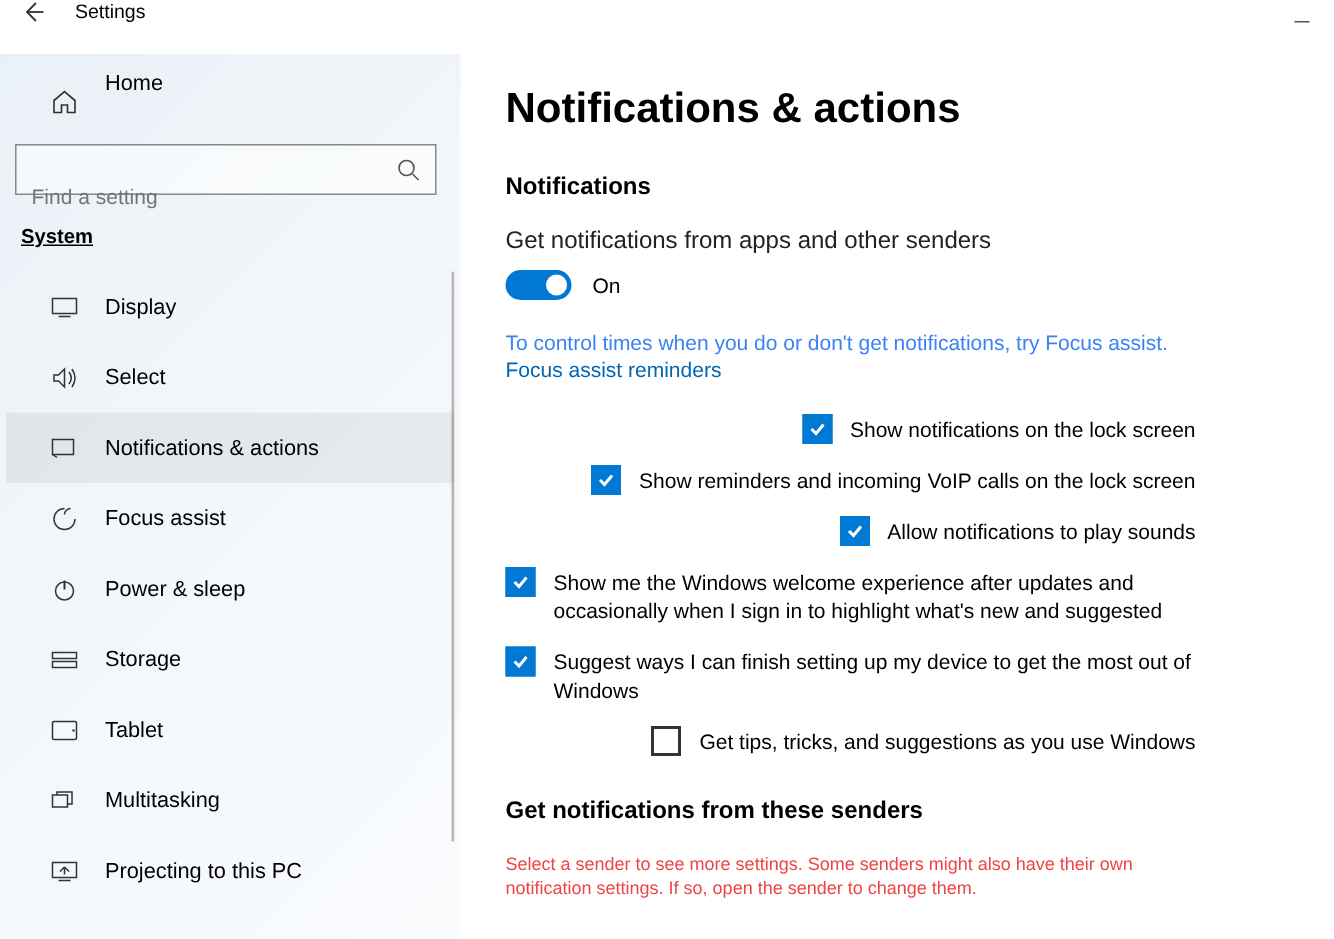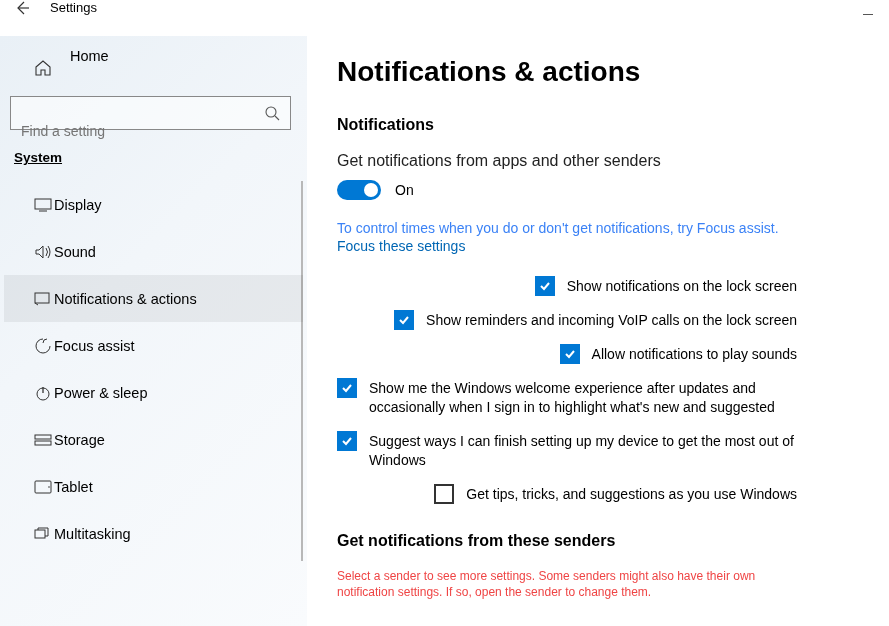--- a/index.html
+++ b/index.html
@@ -86,21 +86,21 @@
       top: 0;
       width: 2px;
       height: 380px;
       background: #b8b8b8;
     }
     .nav-item {
       display: flex;
       align-items: center;
       height: 47px;
       padding: 0 24px 0 30px;
-      gap: 2px;
+      gap: 18px;
       cursor: pointer;
     }
     .nav-item.selected {
       background: rgba(0,0,0,0.06);
       position: relative;
     }
     .nav-item .icon { width: 18px; display: flex; align-items: center; justify-content: center; }
     .nav-item .label { font-size: 14.5px; }
     .content {
       flex: 1;
@@ -188,21 +188,21 @@
         <span class="label">Display</span>
       </div>
       <div class="nav-item">
         <span class="icon">
             <svg width="18" height="16" viewBox="0 0 18 16">
               <path d="M2 6 H5 L9 2 V14 L5 10 H2 Z" stroke="#333" fill="none"></path>
               <path d="M12 4 Q15 8 12 12" stroke="#333" fill="none"></path>
               <path d="M14 2 Q18 8 14 14" stroke="#333" fill="none"></path>
             </svg>
           </span>
-        <span class="label">Sound</span>
+        <span class="label">Select</span>
       </div>
       <div class="nav-item selected">
         <span class="icon">
             <svg width="18" height="14" viewBox="0 0 18 14">
               <rect x="1" y="1" width="14" height="10" stroke="#333" fill="none"></rect>
               <path d="M4 13 L1 11" stroke="#333"></path>
             </svg>
           </span>
         <span class="label">Notifications &amp; actions</span>
       </div>
@@ -243,36 +243,46 @@
         <span class="label">Tablet</span>
       </div>
       <div class="nav-item">
         <span class="icon">
             <svg width="18" height="14" viewBox="0 0 18 14">
               <rect x="1" y="3" width="10" height="8" stroke="#333" fill="none"></rect>
               <path d="M4 3 V1 H14 V9 H11" stroke="#333" fill="none"></path>
             </svg>
           </span>
         <span class="label">Multitasking</span>
+      </div>
+      <div class="nav-item">
+        <span class="icon">
+            <svg width="18" height="14" viewBox="0 0 18 14">
+              <rect x="1" y="1" width="16" height="10" stroke="#333" fill="none"></rect>
+              <path d="M5 13 H13" stroke="#333"></path>
+              <path d="M9 4 L12 7 M9 4 L6 7 M9 4 V9" stroke="#333" fill="none"></path>
+            </svg>
+          </span>
+        <span class="label">Projecting to this PC</span>
       </div>
     </div>
   </div>
 
   <div class="content">
     <h1 class="page-title">Notifications &amp; actions</h1>
     <h2 class="section-title">Notifications</h2>
     <div class="plain-text">Get notifications from apps and other senders</div>
     <div class="toggle-row">
       <div class="toggle">
           <div class="knob"></div>
         </div>
       <span class="toggle-label">On</span>
     </div>
     <div class="help-text">To control times when you do or don't get notifications, try Focus assist.</div>
-    <a class="link-text">Focus these settings</a>
+    <a class="link-text">Focus assist reminders</a>
 
     <div id="check-list">
         <div class="check-row">
           <div class="checkbox checked">
             <svg width="14" height="14" viewBox="0 0 14 14">
               <path d="M3 7 L6 10 L11 4" stroke="#fff" stroke-width="2" fill="none"></path>
             </svg>
           </div>
           <div class="check-label">Show notifications on the lock screen</div>
         </div>

